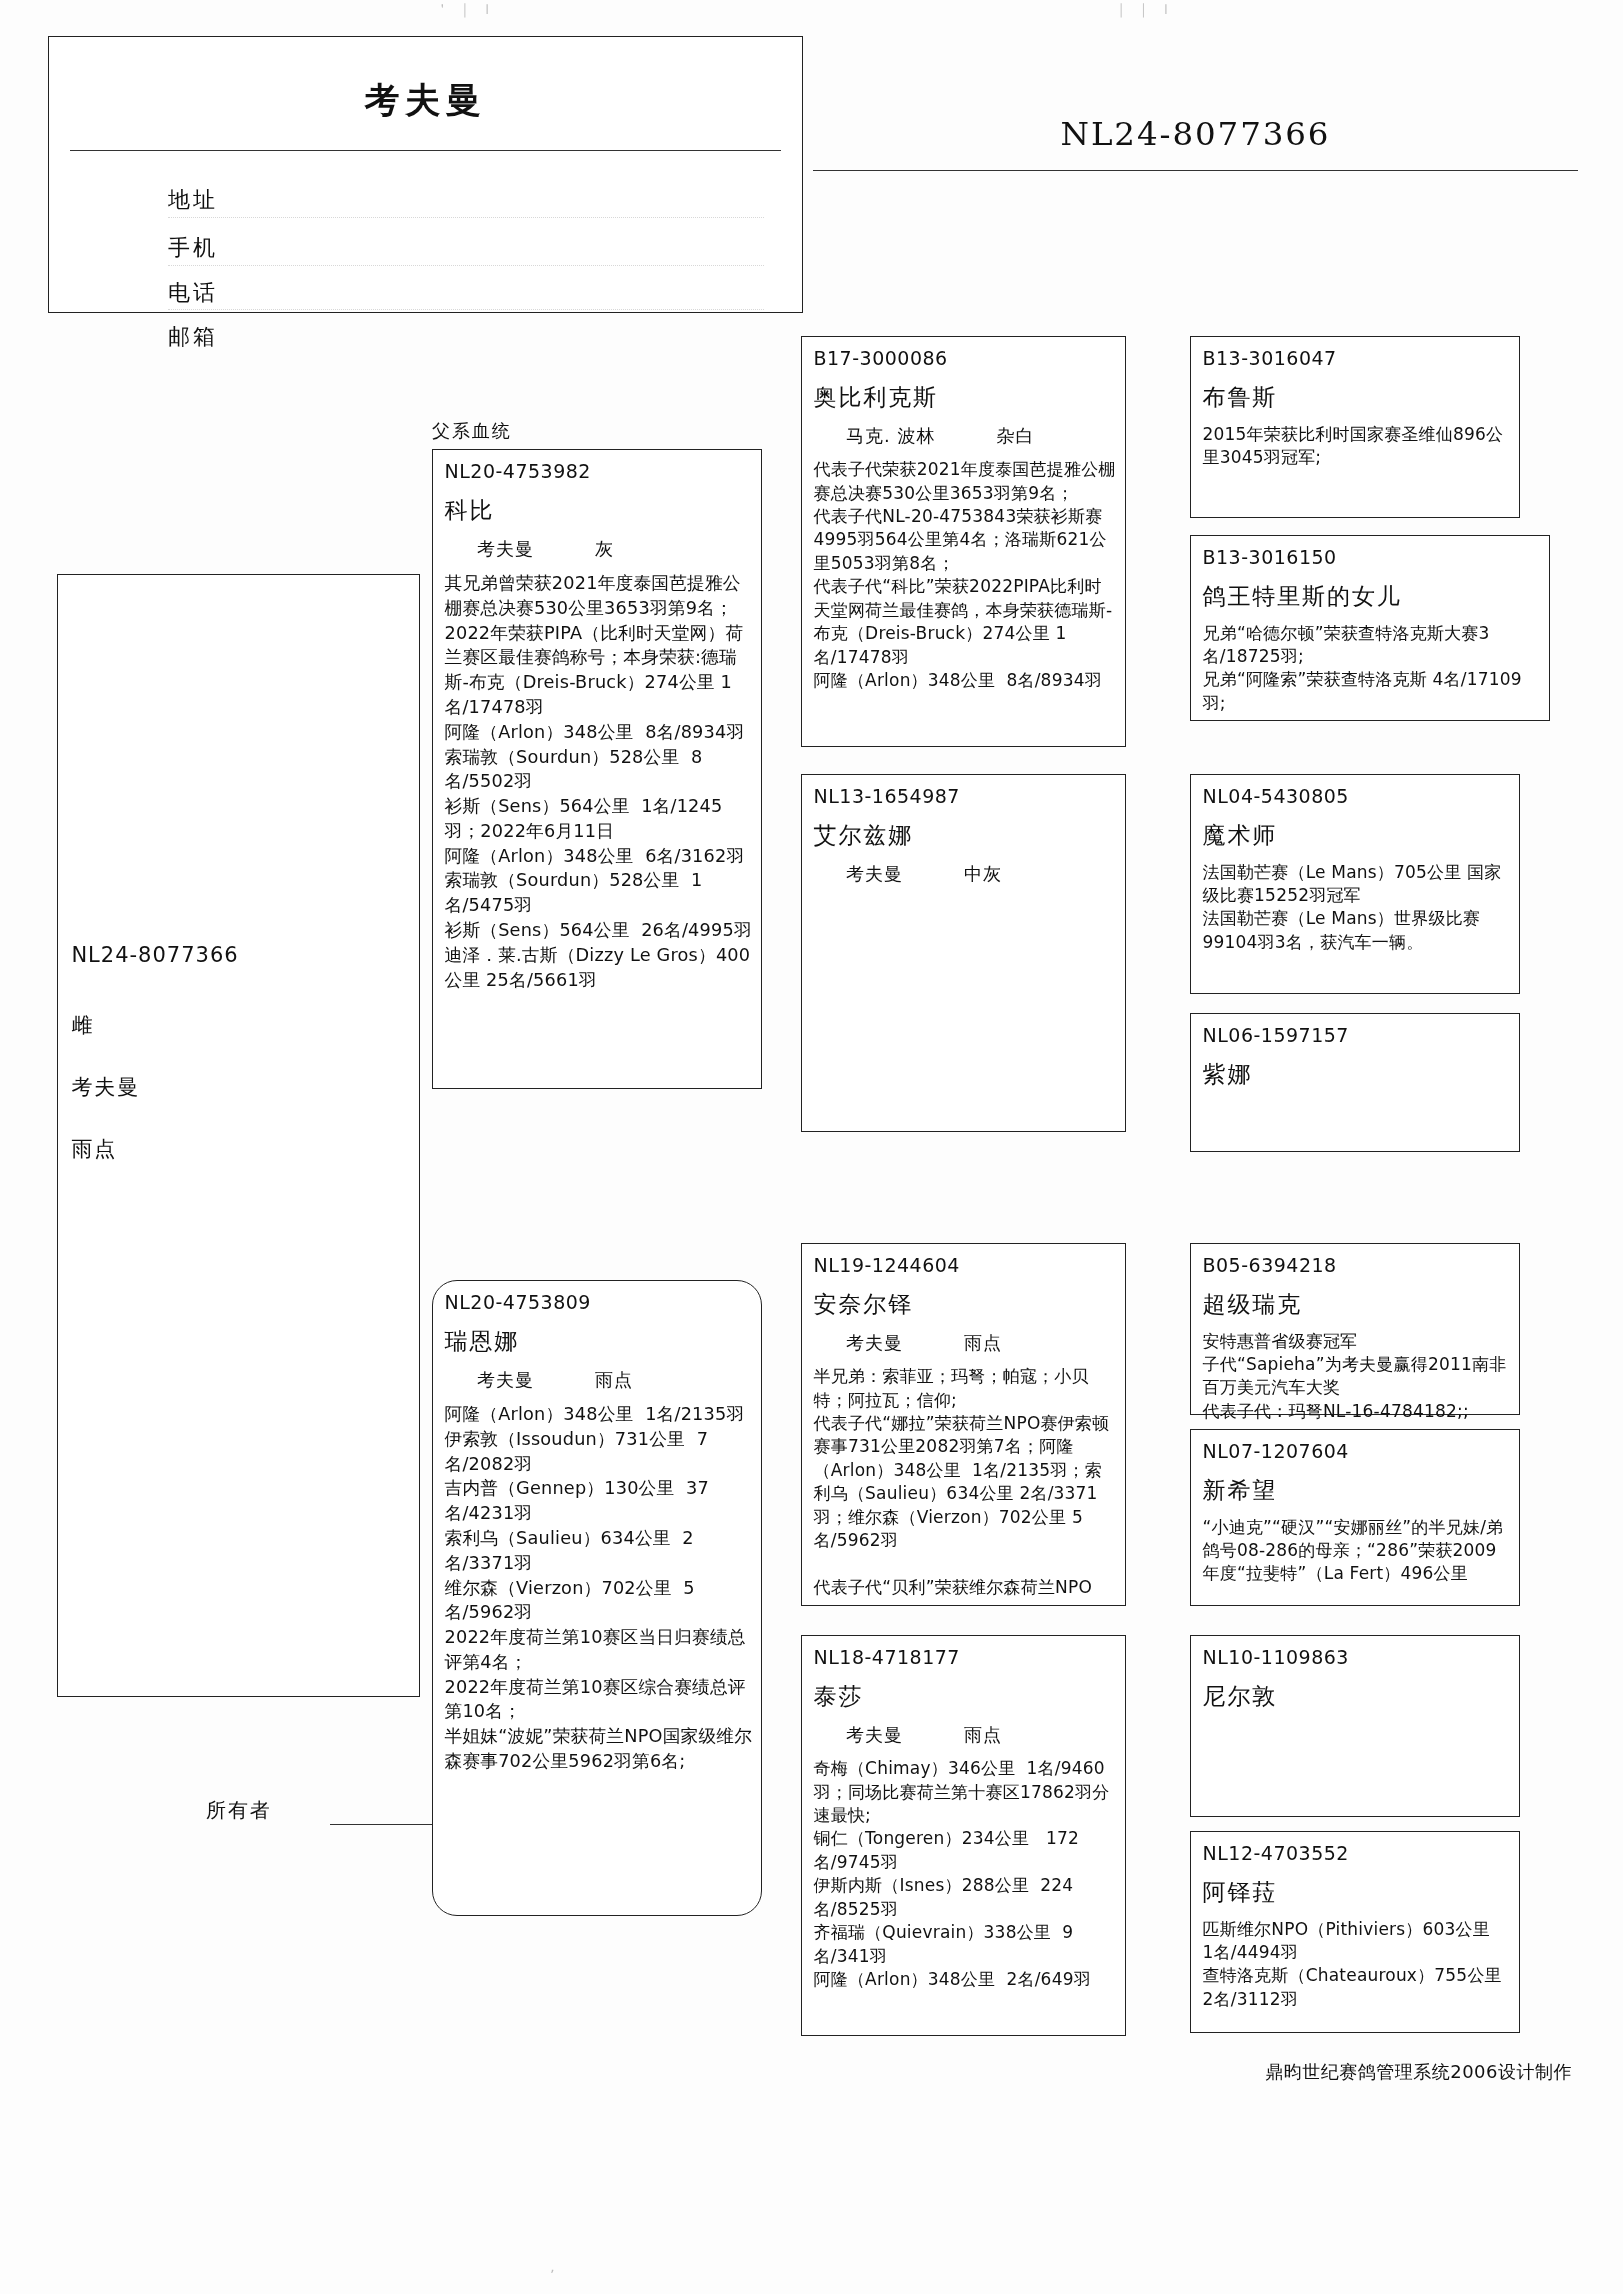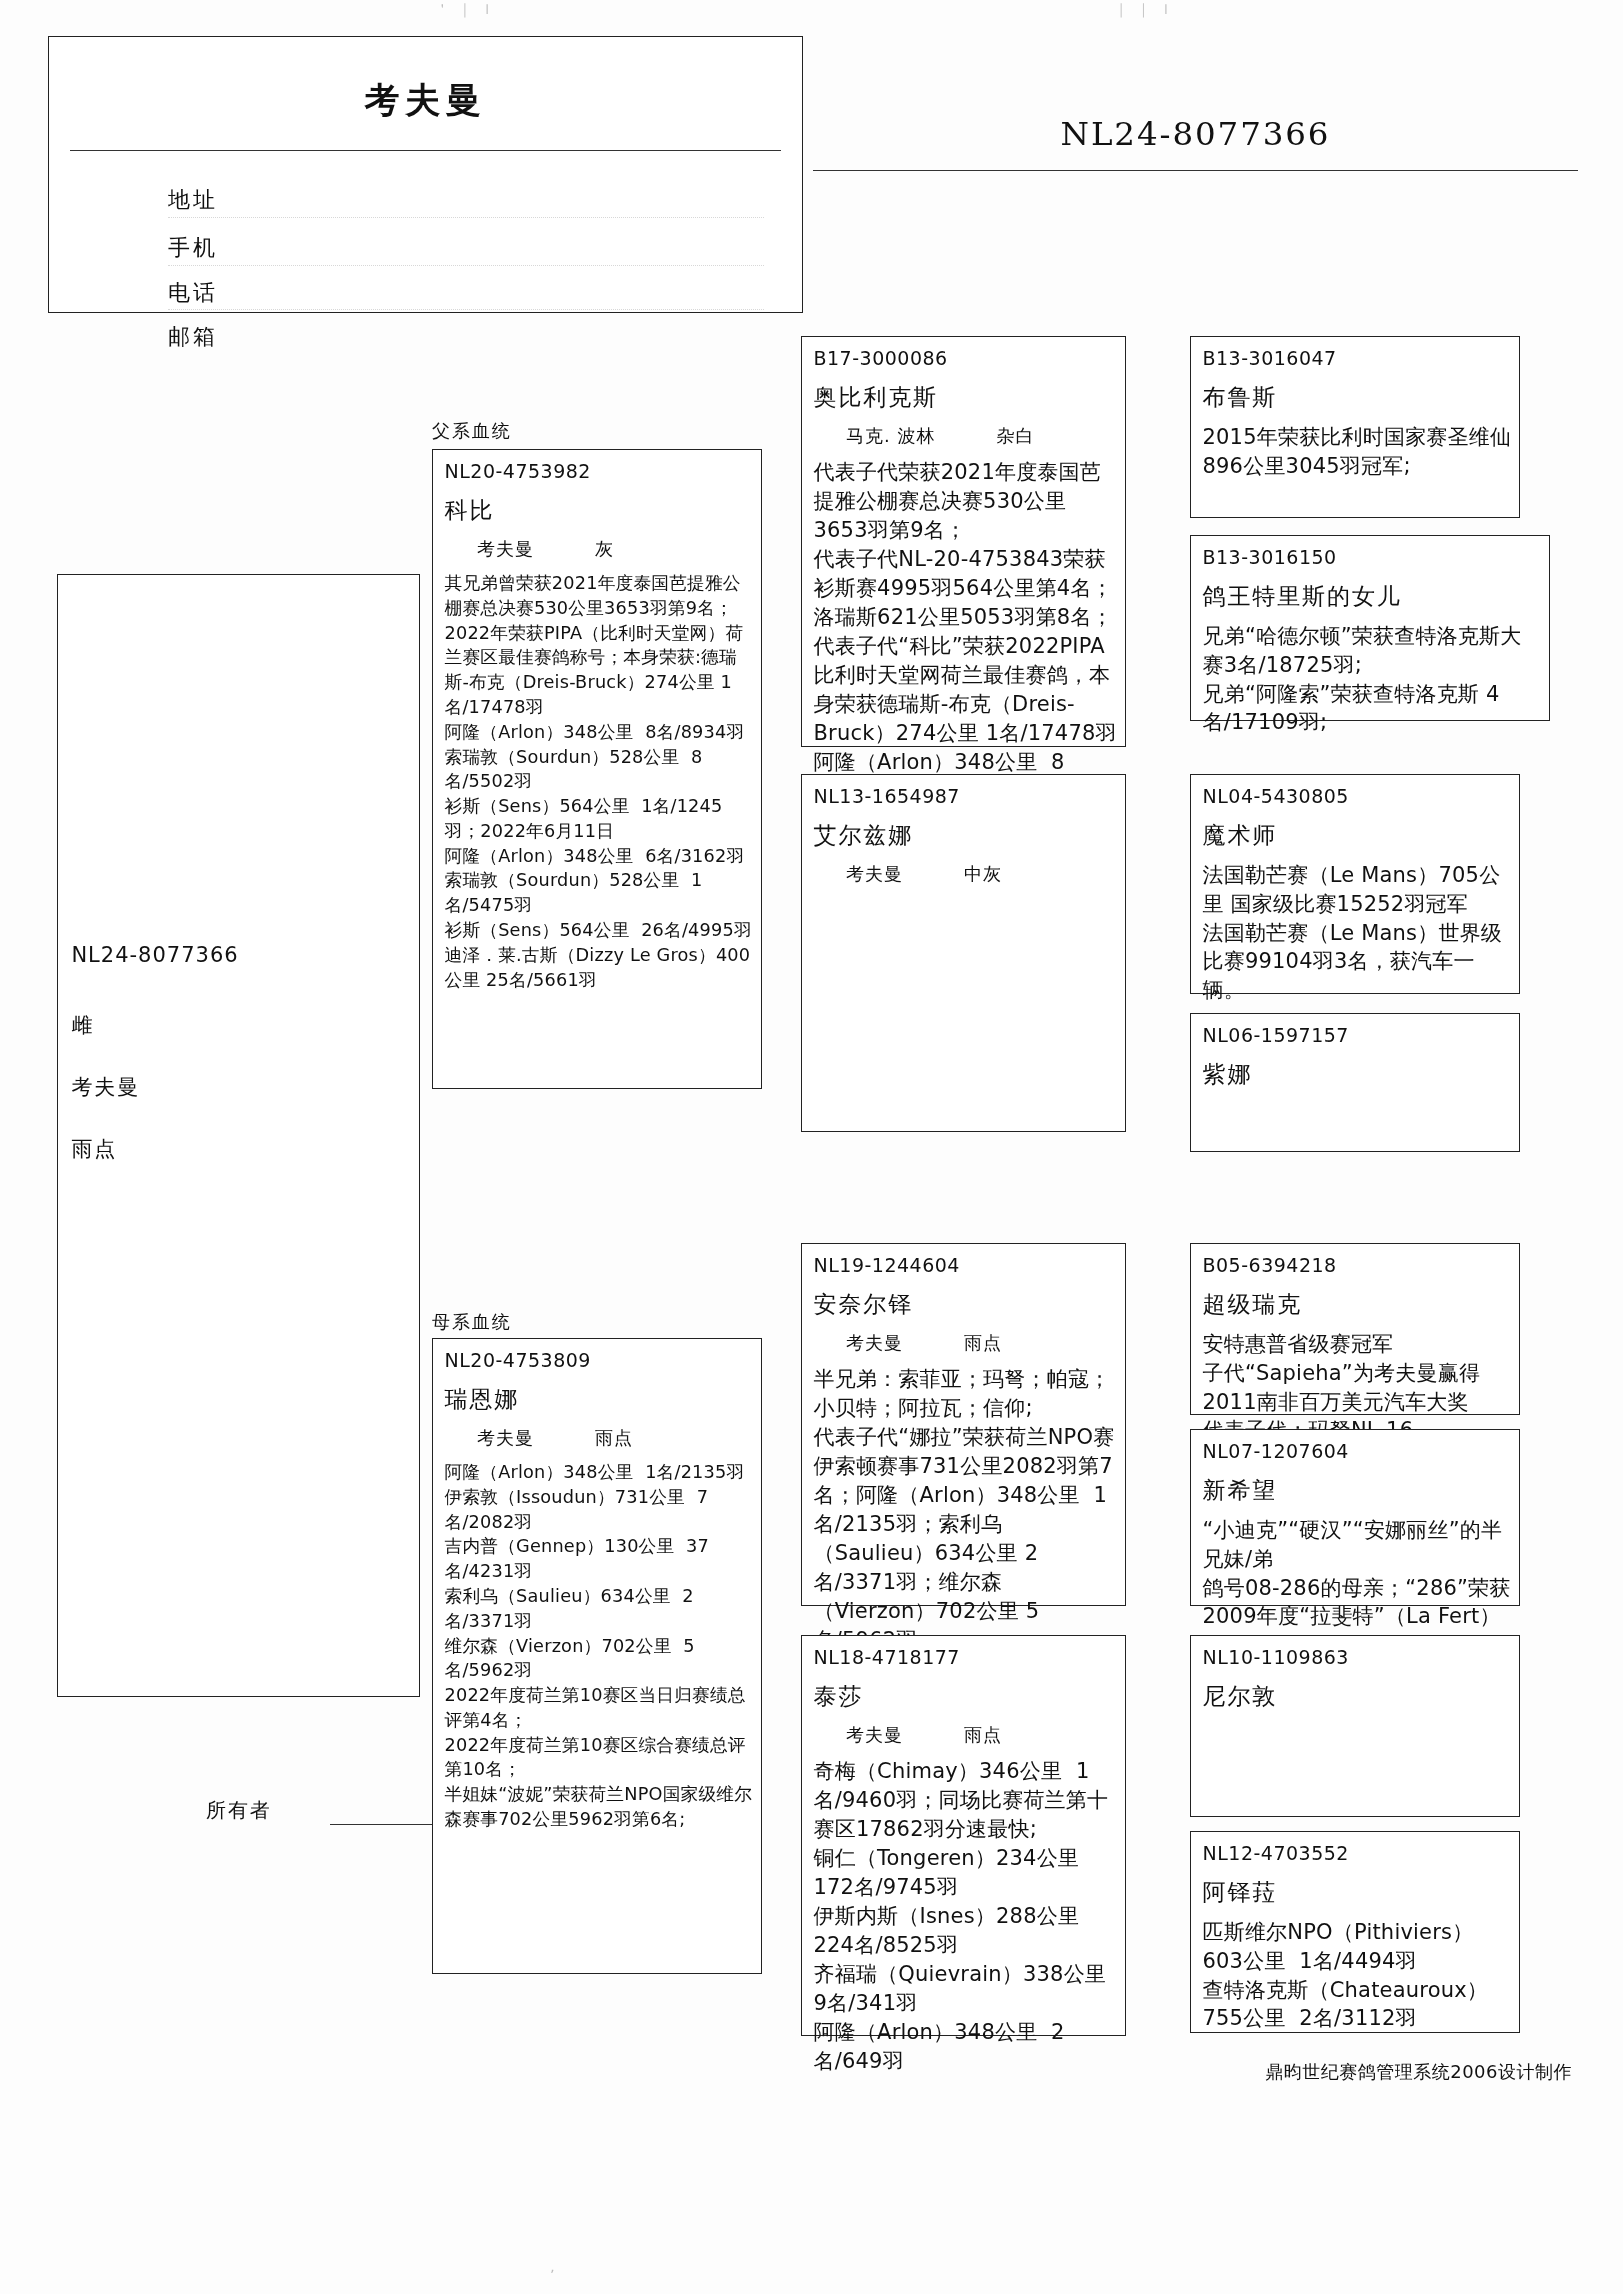--- a/index.html
+++ b/index.html
@@ -133,21 +133,21 @@
   
   .section-cap {
     position: absolute;
     font-size: 18px;
     letter-spacing: 1.9px;
   }
   #cap-sire { left: 432px; top: 419px; }
   #cap-dam  { left: 432px; top: 1310px; }
   
   #sire-box { left: 432px; top: 449px;  width: 330px; height: 640px; }
-  #dam-box  { left: 432px; top: 1338px; width: 330px; height: 636px; }
+  #dam-box  { left: 432px; top: 1280px; width: 330px; height: 636px; border-radius: 25px; }
   
   #gp-box  { left: 801px; top: 336px;  width: 325px; height: 411px; }
   #gm-box  { left: 801px; top: 774px;  width: 325px; height: 358px; }
   #mgp-box { left: 801px; top: 1243px; width: 325px; height: 363px; }
   #mgm-box { left: 801px; top: 1635px; width: 325px; height: 401px; }
   
   #g3-1 { left: 1190px; top: 336px;  width: 330px; height: 182px; }
   #g3-2 { left: 1190px; top: 535px;  width: 360px; height: 186px; }
   #g3-3 { left: 1190px; top: 774px;  width: 330px; height: 220px; }
   #g3-4 { left: 1190px; top: 1013px; width: 330px; height: 139px; }
@@ -174,21 +174,21 @@
     gap: 61px;
   }
   .pb-meta .sp { margin-left: 32.5px; }
   .pb-body {
     font-size: 17.7px;
     letter-spacing: 0.2px;
     padding: 9.6px 7.6px 0 11.5px;
     line-height: 1.4;
   }
   .pb-body.small {
-    font-size: 21px;
+    font-size: 17px;
     line-height: 1.38;
   }
   
   #footer {
     position: absolute;
     left: 1190px;
     top: 2060px;
     width: 382px;
     text-align: right;
     font-size: 18px;

